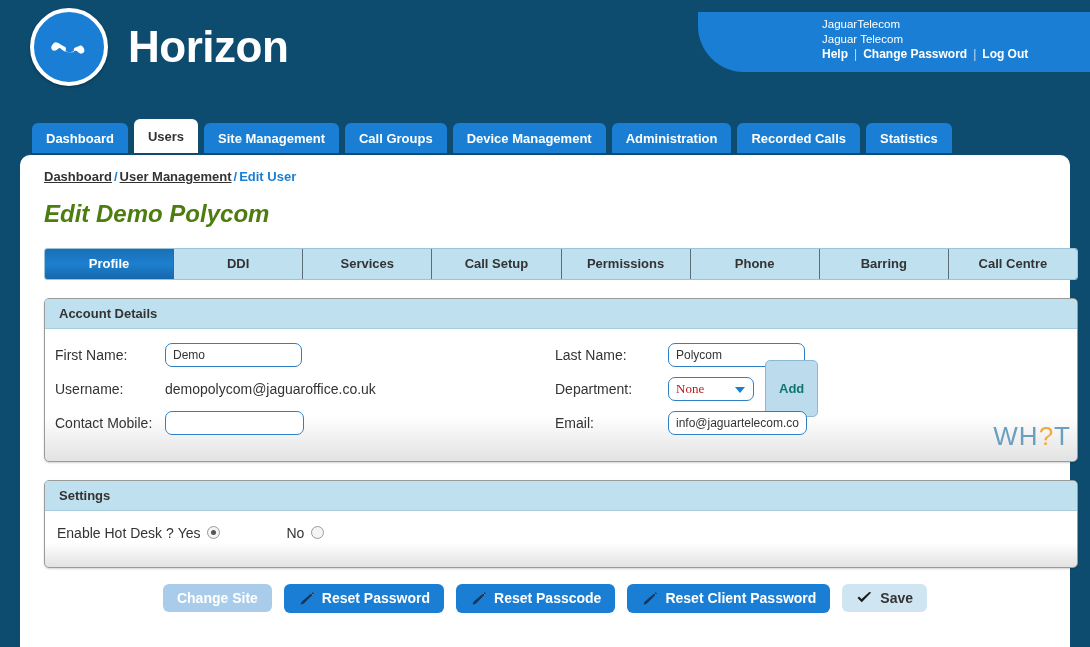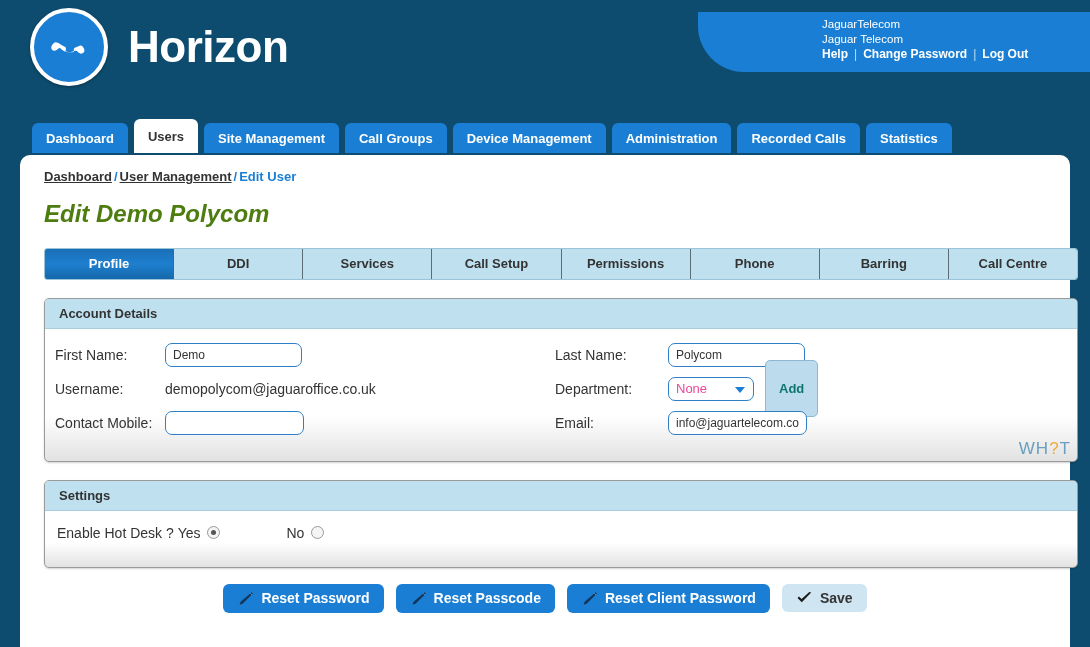--- a/index.html
+++ b/index.html
@@ -221,23 +221,23 @@
   .select-wrap {
     position: relative;
     display: inline-block;
   }
   .sel {
     width: 86px;
     height: 24px;
     border: 1px solid #2e7fc4;
     border-radius: 7px;
     background: #ffffff;
-    font-family: Liberation Sans, sans-serif;
-    font-size: 13px;
-    color: #ec4899;
+    font-family: Liberation Serif, serif;
+    font-size: 13px;
+    color: #b91c1c;
     padding: 0 22px 0 7px;
     -webkit-appearance: none;
     appearance: none;
     outline: none;
   }
   .sel-arrow {
     position: absolute;
     right: 9px; top: 50%;
     margin-top: -2px;
     width: 0; height: 0;
@@ -255,22 +255,22 @@
     color: #0f766e;
     font-size: 13px;
     font-weight: bold;
     font-family: "Liberation Sans", sans-serif;
     padding: 20px 13px;
     cursor: pointer;
   }
 
   .watermark {
     position: absolute;
-    right: 6px; bottom: 2px;
-    font-size: 17px;
+    right: 6px; bottom: 9px;
+    font-size: 26px;
     letter-spacing: 1px;
     color: #6a9fc0;
   }
   .watermark .q { color: #f2a93b; }
 
   
   .settings-row {
     display: flex;
     align-items: center;
     font-size: 14px;
@@ -438,20 +438,21 @@
         <span>Enable Hot Desk ?</span>&nbsp;<span>Yes</span>
         <span class="radio checked"></span>
         <span class="gap-no">No</span>
         <span class="radio"></span>
       </div>
     </div>
   </div>
 
   <div class="footer-btns">
 
+    <button class="btn btn-disabled">Change Site</button>
 
     <button class="btn btn-blue">
       <span class="ico">
         <svg width="17" height="15" viewBox="0 0 17 15" aria-hidden="true">
           <path d="M14.6 1.2 L15.9 2.5 L5.6 12.7 L2.6 13.7 L3.6 10.7 Z" fill="#14365c" stroke="#0b2votes" stroke-width="0"></path>
           <path d="M13.4 2.4 L14.7 3.7" stroke="#ffffff" stroke-width="1" opacity=".5"></path>
         </svg>
       </span>
       <span>Reset Password</span>
     </button>

